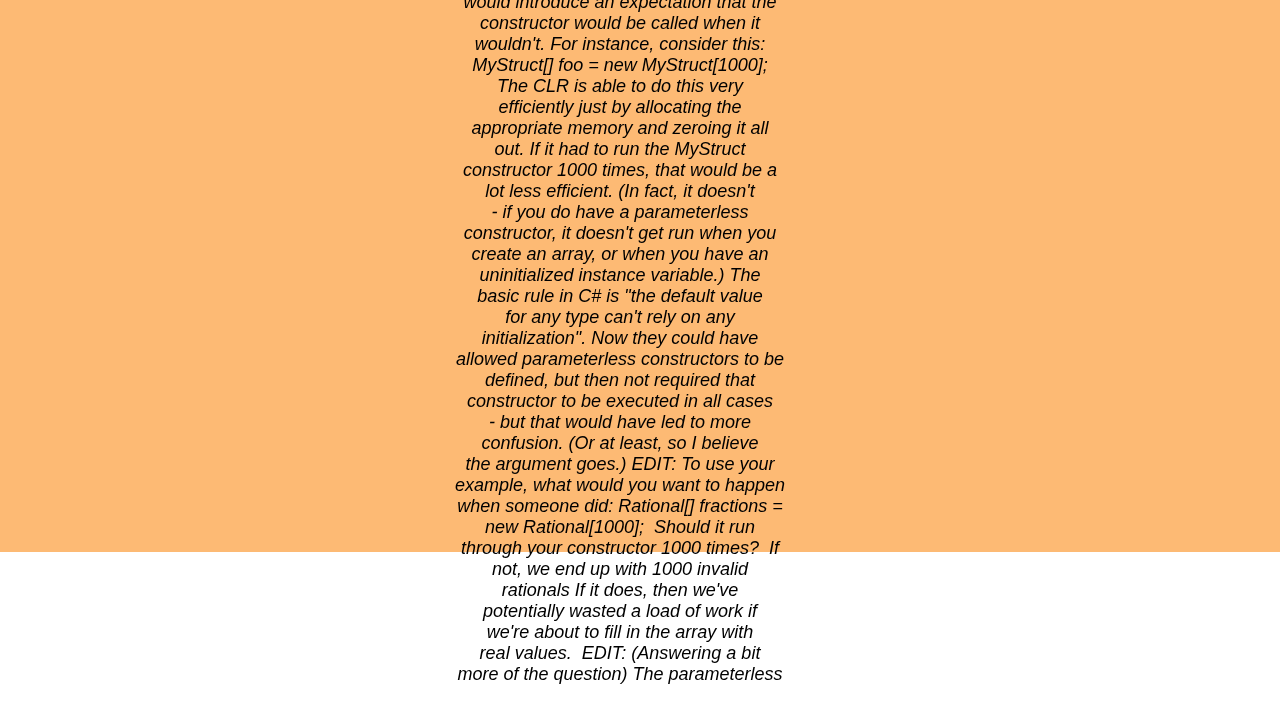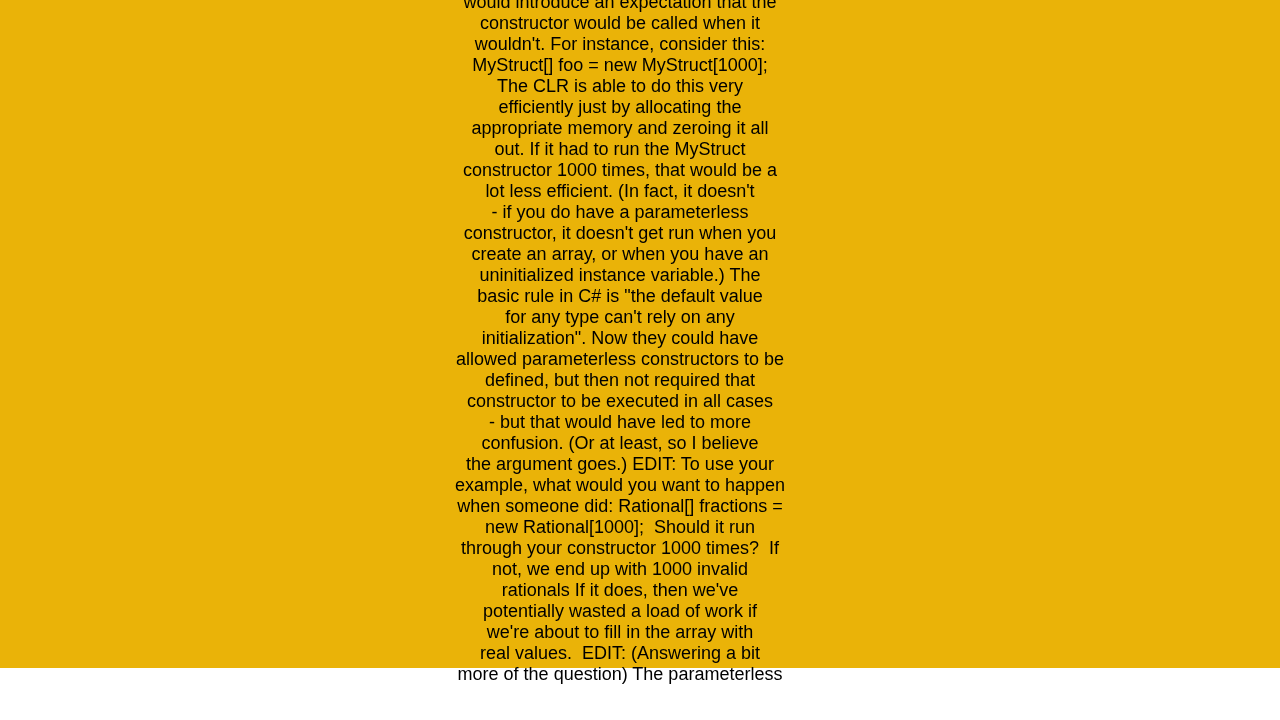--- a/index.html
+++ b/index.html
@@ -6,22 +6,23 @@
     margin: 0;
     padding: 0;
     width: 1280px;
     height: 720px;
     overflow: hidden;
     background: #ffffff;
   }
   .page {
     position: relative;
     width: 1280px;
-    height: 668px;
-    background: #eab308;
+    height: 552px;
+    background: #fdba74;
+    font-style: italic;
   }
   .answer-text {
     position: absolute;
     left: 420px;
     top: -8px;
     width: 400px;
     font-family: "Liberation Sans", "DejaVu Sans", sans-serif;
     font-size: 18px;
     line-height: 21px;
     color: #000000;

